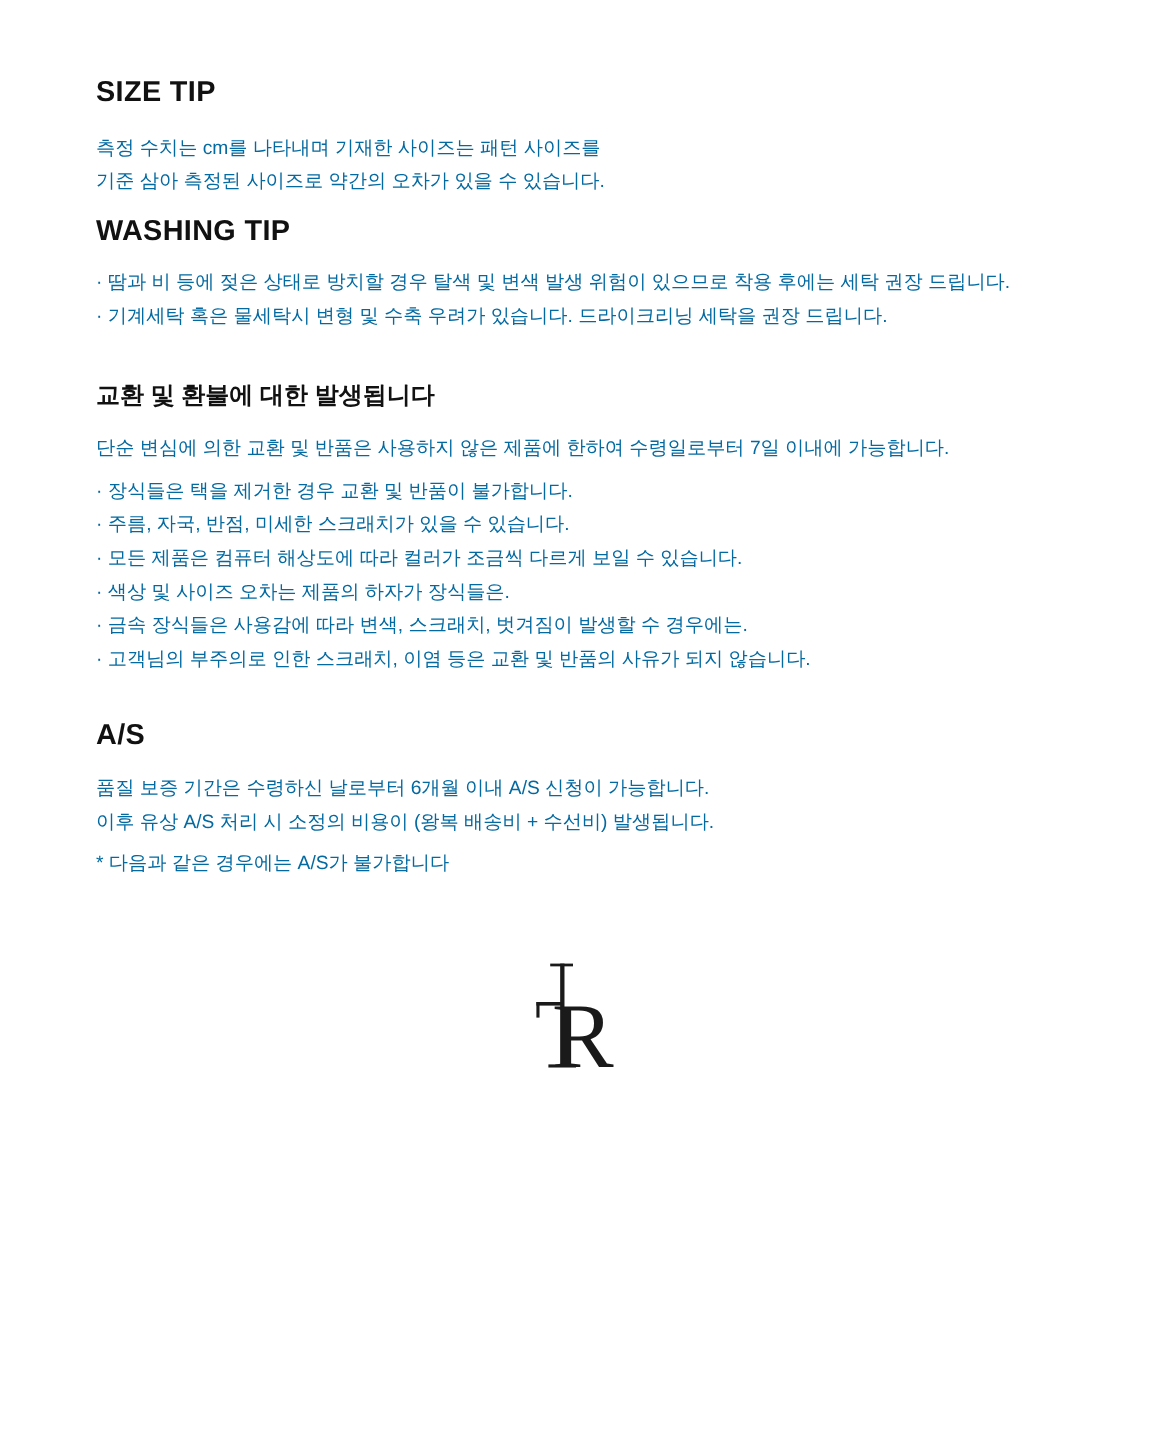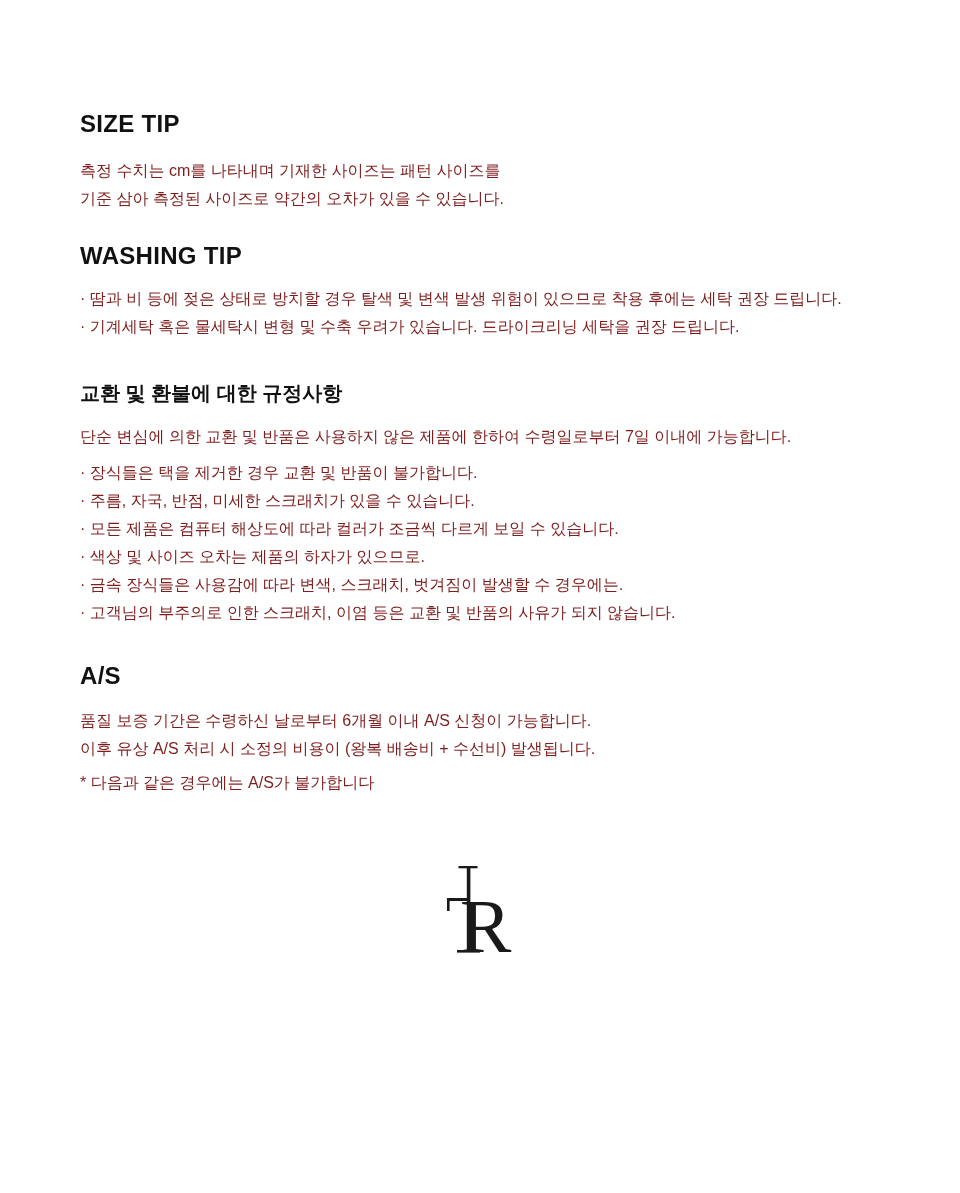--- a/index.html
+++ b/index.html
@@ -8,45 +8,45 @@
     width: 960px;
     height: 1193px;
     font-family: "Liberation Sans", "DejaVu Sans", sans-serif;
     color: #3d3d3d;
     overflow: hidden;
   }
   .page {
     width: 960px;
     height: 868px;
     background: #ffffff;
-    padding: 111px 55px 0 80px;
+    padding: 64px 55px 0 80px;
   }
   .heading-en {
     font-size: 24px;
     font-weight: 700;
     line-height: 26px;
     color: #111111;
     letter-spacing: 0.3px;
     font-family: "Liberation Sans", sans-serif;
   }
   .heading-ko {
     font-size: 20px;
     font-weight: 700;
     line-height: 24px;
     color: #111111;
   }
   .body-text, .bullet-list li, .note-lines div {
     font-size: 16px;
     line-height: 28px;
     font-weight: 400;
-    color: #7f1d1d;
+    color: #0369a1;
   }
   .bullet-list { list-style: none; }
   .sec-size-tip .heading-en { margin-bottom: 20px; }
-  .sec-washing { margin-top: 30px; }
+  .sec-washing { margin-top: 14px; }
   .sec-washing .heading-en { margin-bottom: 16px; }
   .warning-line {
     margin-top: 12px;
     font-size: 16px;
     line-height: 24px;
     color: #2f2f2f;
   }
   .warning-line .star {
     color: #e8352e;
     margin-right: 5px;
@@ -84,27 +84,27 @@
 
   <section class="sec-washing">
     <h2 class="heading-en">WASHING TIP</h2>
     <ul class="bullet-list">
       <li>· 땀과 비 등에 젖은 상태로 방치할 경우 탈색 및 변색 발생 위험이 있으므로 착용 후에는 세탁 권장 드립니다.</li>
       <li>· 기계세탁 혹은 물세탁시 변형 및 수축 우려가 있습니다. 드라이크리닝 세탁을 권장 드립니다.</li>
     </ul>
   </section>
 
   <section class="sec-exchange">
-    <h2 class="heading-ko">교환 및 환불에 대한 규정사항</h2>
+    <h2 class="heading-ko">교환 및 환불에 대한 발생됩니다</h2>
     <p class="body-text">단순 변심에 의한 교환 및 반품은 사용하지 않은 제품에 한하여 수령일로부터 7일 이내에 가능합니다.</p>
     <ul class="bullet-list">
       <li>· 장식들은 택을 제거한 경우 교환 및 반품이 불가합니다.</li>
       <li>· 주름, 자국, 반점, 미세한 스크래치가 있을 수 있습니다.</li>
       <li>· 모든 제품은 컴퓨터 해상도에 따라 컬러가 조금씩 다르게 보일 수 있습니다.</li>
-      <li>· 색상 및 사이즈 오차는 제품의 하자가 있으므로.</li>
+      <li>· 색상 및 사이즈 오차는 제품의 하자가 장식들은.</li>
       <li>· 금속 장식들은 사용감에 따라 변색, 스크래치, 벗겨짐이 발생할 수 경우에는.</li>
       <li>· 고객님의 부주의로 인한 스크래치, 이염 등은 교환 및 반품의 사유가 되지 않습니다.</li>
     </ul>
   </section>
 
   <section class="sec-as">
     <h2 class="heading-en">A/S</h2>
     <p class="body-text">품질 보증 기간은 수령하신 날로부터 6개월 이내 A/S 신청이 가능합니다.</p>
     <p class="body-text">이후 유상 A/S 처리 시 소정의 비용이 (왕복 배송비 + 수선비) 발생됩니다.</p>
     <div class="note-lines">

